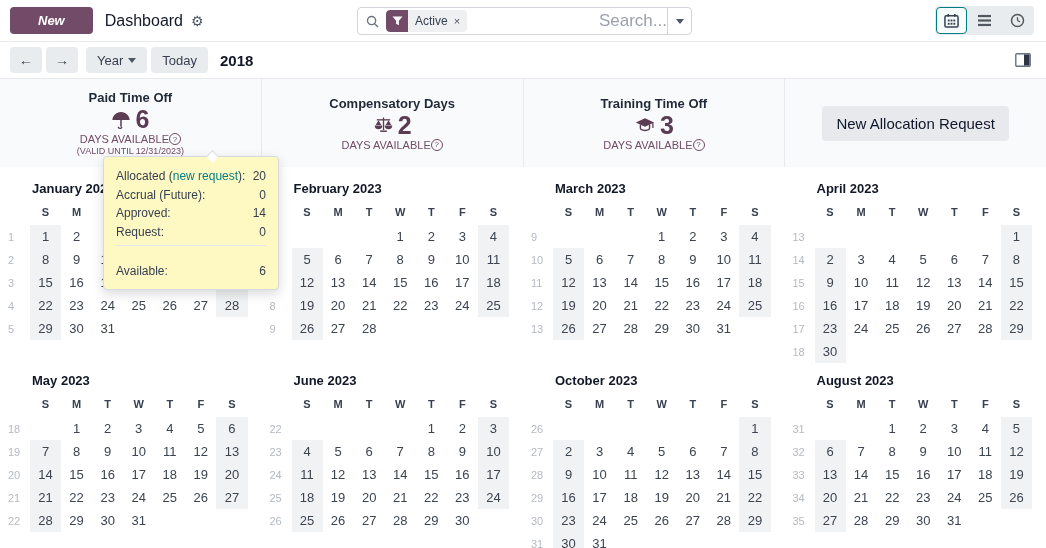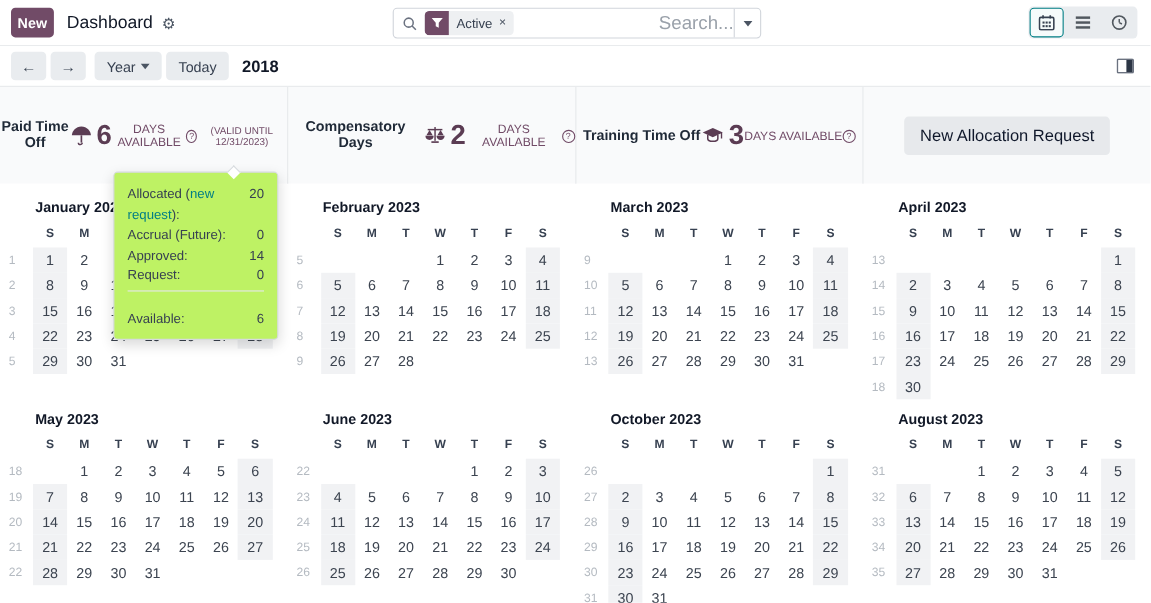--- a/index.html
+++ b/index.html
@@ -9,21 +9,21 @@
     background:#fff; color:#374151; overflow:hidden; position:relative;
     font-size:13px;
   }
   
   .topbar {
     height:42px; display:flex; align-items:center; padding:0 10px;
     border-bottom:1px solid #e7e9ec; background:#fff; position:relative;
   }
   .btn-new {
     background:#714B67; color:#fff; border:none; border-radius:4px;
-    font-size:13px; font-weight:bold; padding:6px 6px; cursor:pointer;
+    font-size:13px; font-weight:bold; padding:6px 28px; cursor:pointer;font-style:italic;
   }
   .page-title { font-size:16px; color:#111827; margin-left:12px; font-weight:normal; }
   .gear { margin-left:8px; color:#4b5563; font-size:14px; cursor:pointer; }
   .searchbar {
     position:absolute; left:357px; top:7px; width:335px; height:28px;
     border:1px solid #d1d5db; border-radius:4px; background:#fff;
     display:flex; align-items:center; padding-left:8px;text-align:right;
   }
   .mag { width:13px; height:13px; flex:0 0 auto; }
   .facet {
@@ -65,21 +65,21 @@
     display:flex; align-items:center; gap:5px;
   }
   .cbtn.arrow { font-size:14px; padding:0 9px; }
   .year-value { font-size:15px; font-weight:bold; color:#111827; margin-left:8px; }
   .panel-toggle {
     position:absolute; right:12px; background:transparent; border:none; cursor:pointer;
     width:22px; height:20px; display:flex; align-items:center; justify-content:center;
   }
   
   .stats { display:flex; height:88px; background:#f9fafb; }
-  .stat-cell { flex:1; border-right:1px solid #e7e9ec; display:flex; flex-direction:row; align-items:center; justify-content:center; text-align:center; }
+  .stat-cell { flex:1; border-right:1px solid #e7e9ec; display:flex; flex-direction:column; align-items:center; justify-content:center; text-align:center; }
   .stat-cell:last-child { border-right:none; }
   .card-title { font-size:13px; font-weight:bold; color:#1f2937; margin-bottom:2px; }
   .card-value { display:flex; align-items:center; gap:4px; color:#5b3c53; }
   .card-num { font-size:25px; font-weight:bold; line-height:1; }
   .card-sub { font-size:11px; color:#714B67; display:flex; align-items:center; gap:0; margin-top:1px; }
   .help-circle {
     width:12px; height:12px; border:1px solid #714B67; border-radius:50%;
     font-size:8px; display:inline-flex; align-items:center; justify-content:center; cursor:pointer;
   }
   .card-note { font-size:9px; color:#714B67; margin-top:1px; }
@@ -101,21 +101,21 @@
   .month-table th.day {
     font-size:11px; color:#374151; font-weight:bold; text-align:center;
     padding:5px 0 7px;
   }
   .month-table td.date {
     font-size:13px; color:#3c4450; text-align:center; height:23px; cursor:pointer;
   }
   .month-table td.weekend { background:#f1f2f4; }
   
   .tooltip {
-    position:absolute; left:103px; top:156px; width:150px; background:#bef264;
+    position:absolute; left:103px; top:156px; width:176px; background:#fef9c3;
     border:1px solid #d6dade; border-radius:4px; padding:10px 12px 8px;
     box-shadow:0 4px 12px rgba(0,0,0,.15); z-index:20; font-size:12px; color:#374151;
   }
   .tooltip::before {
     content:""; position:absolute; top:-5px; left:104px; width:8px; height:8px;
     background:#fff; border-left:1px solid #d6dade; border-top:1px solid #d6dade;
     transform:rotate(45deg);
   }
   .tt-row { display:flex; justify-content:space-between; line-height:1.55; gap:6px; }
   .tt-link { color:#017e84; cursor:pointer; }

